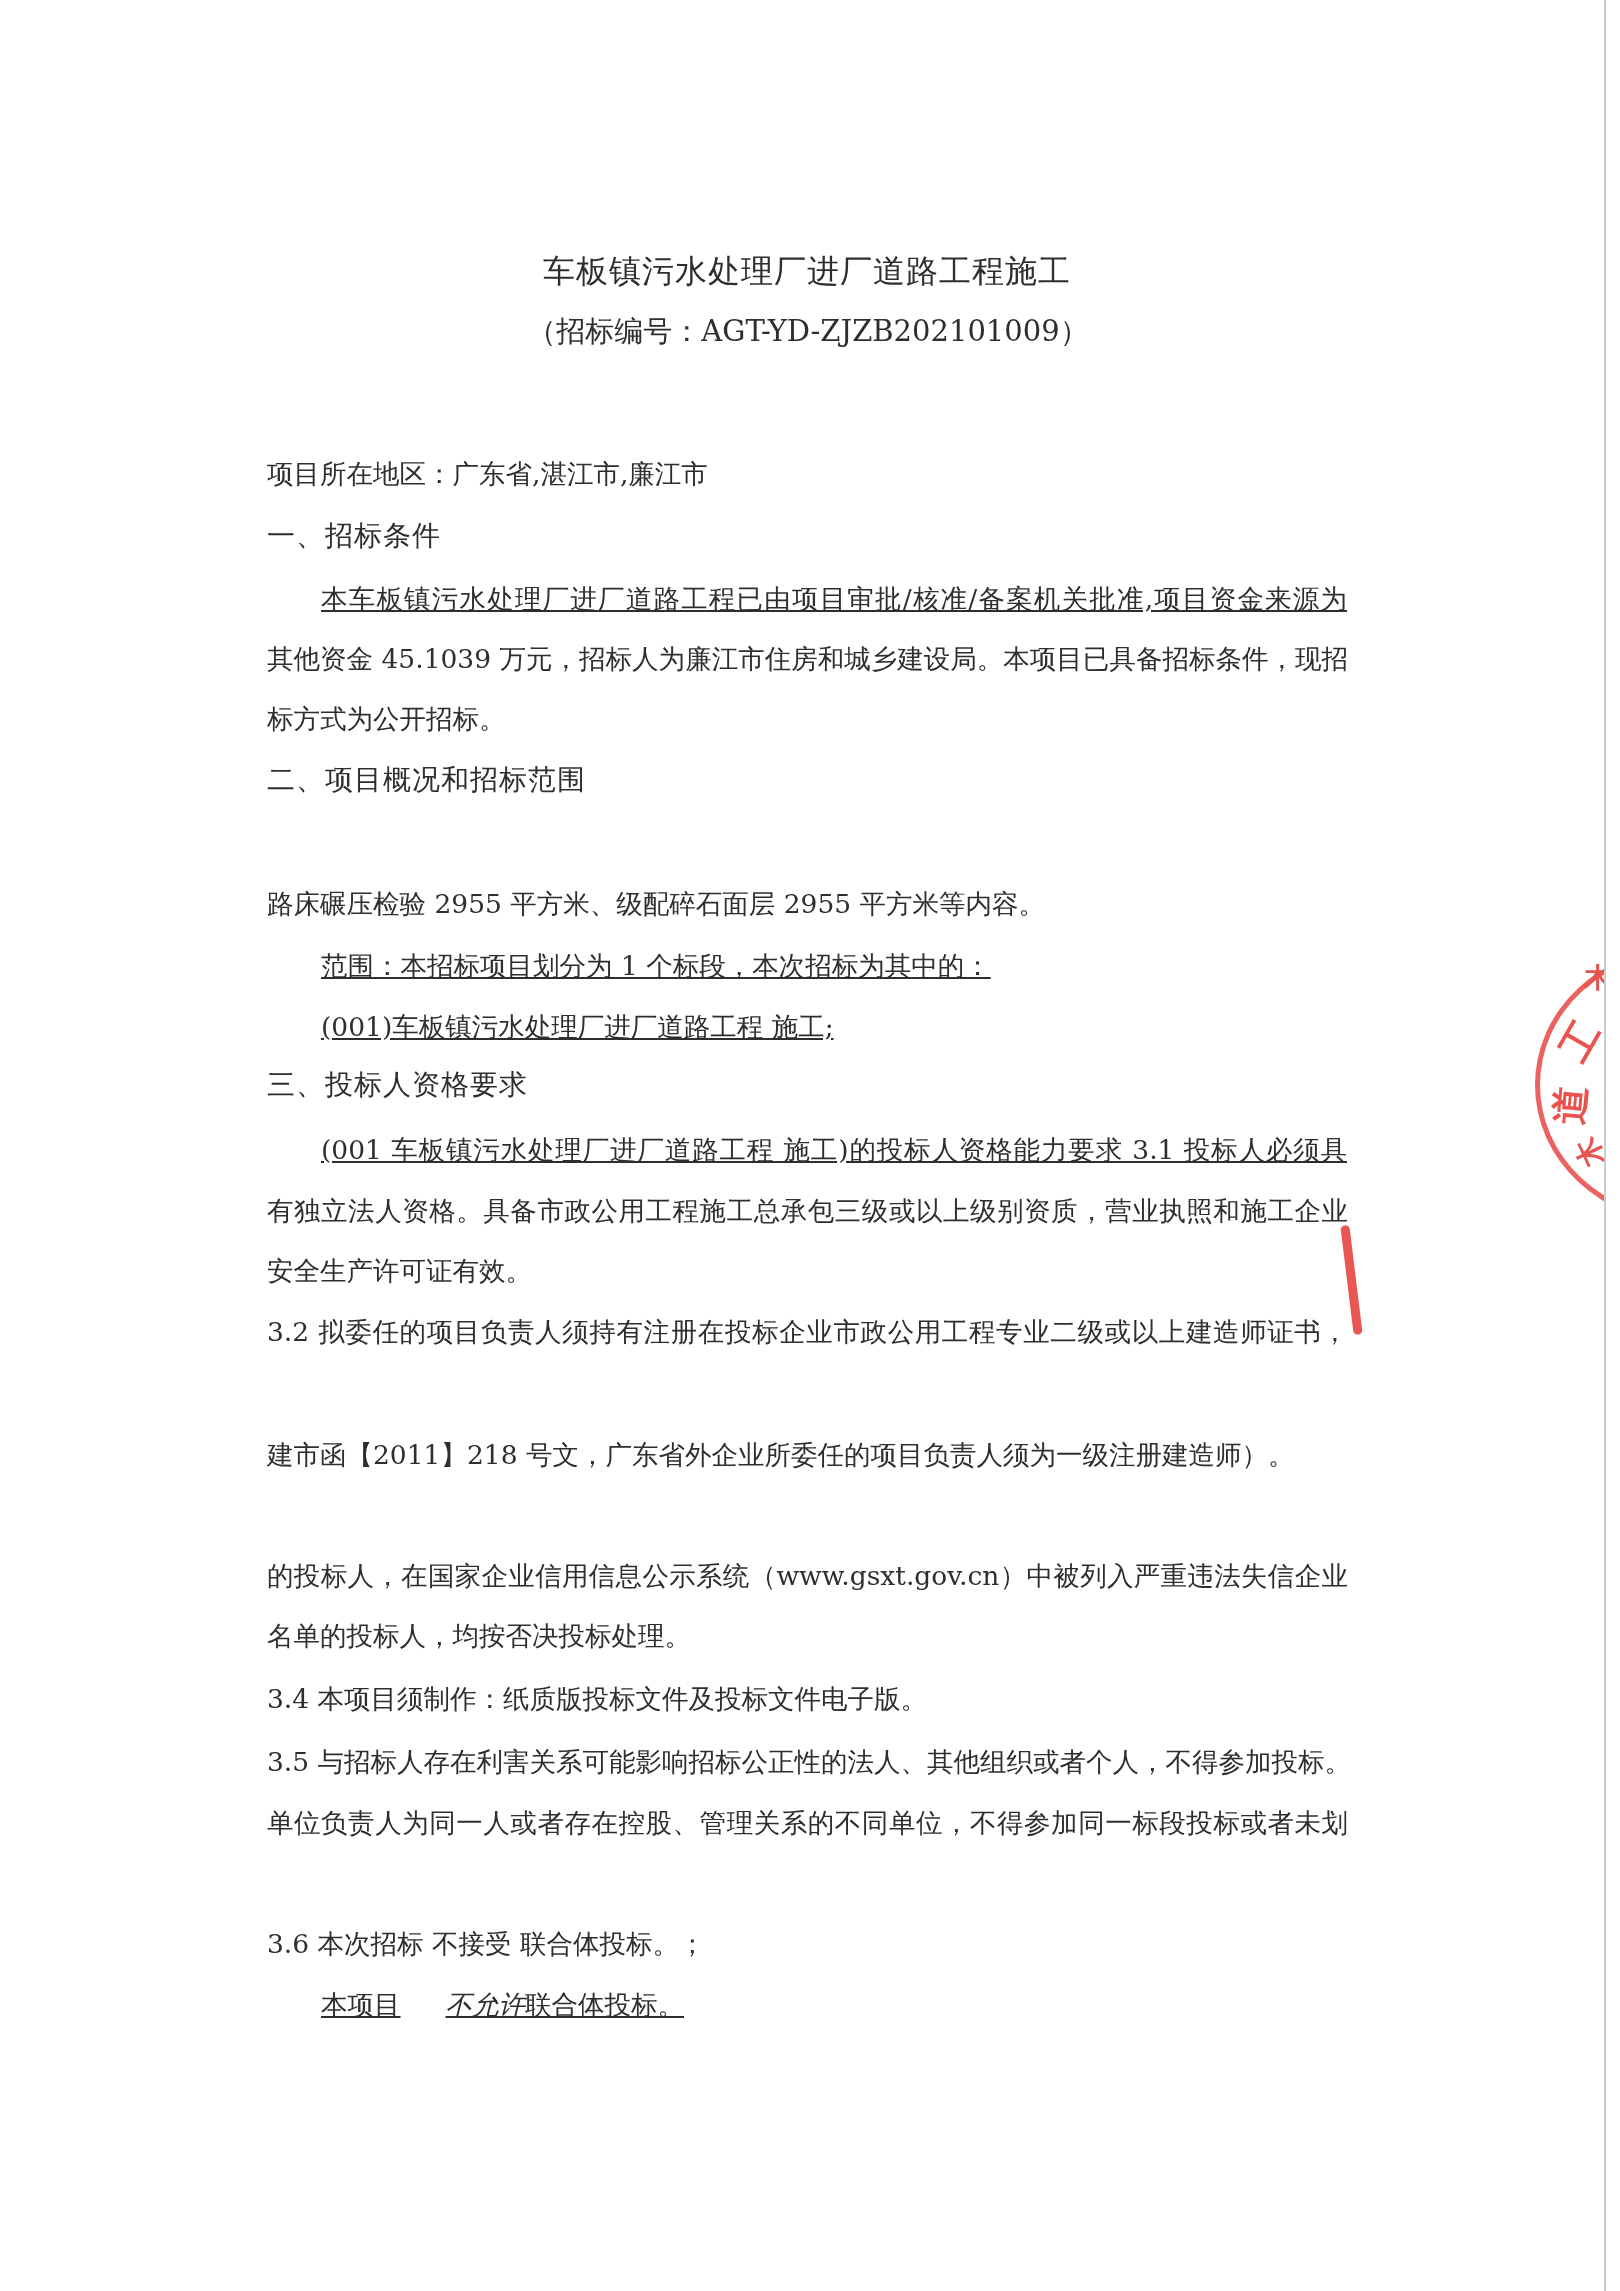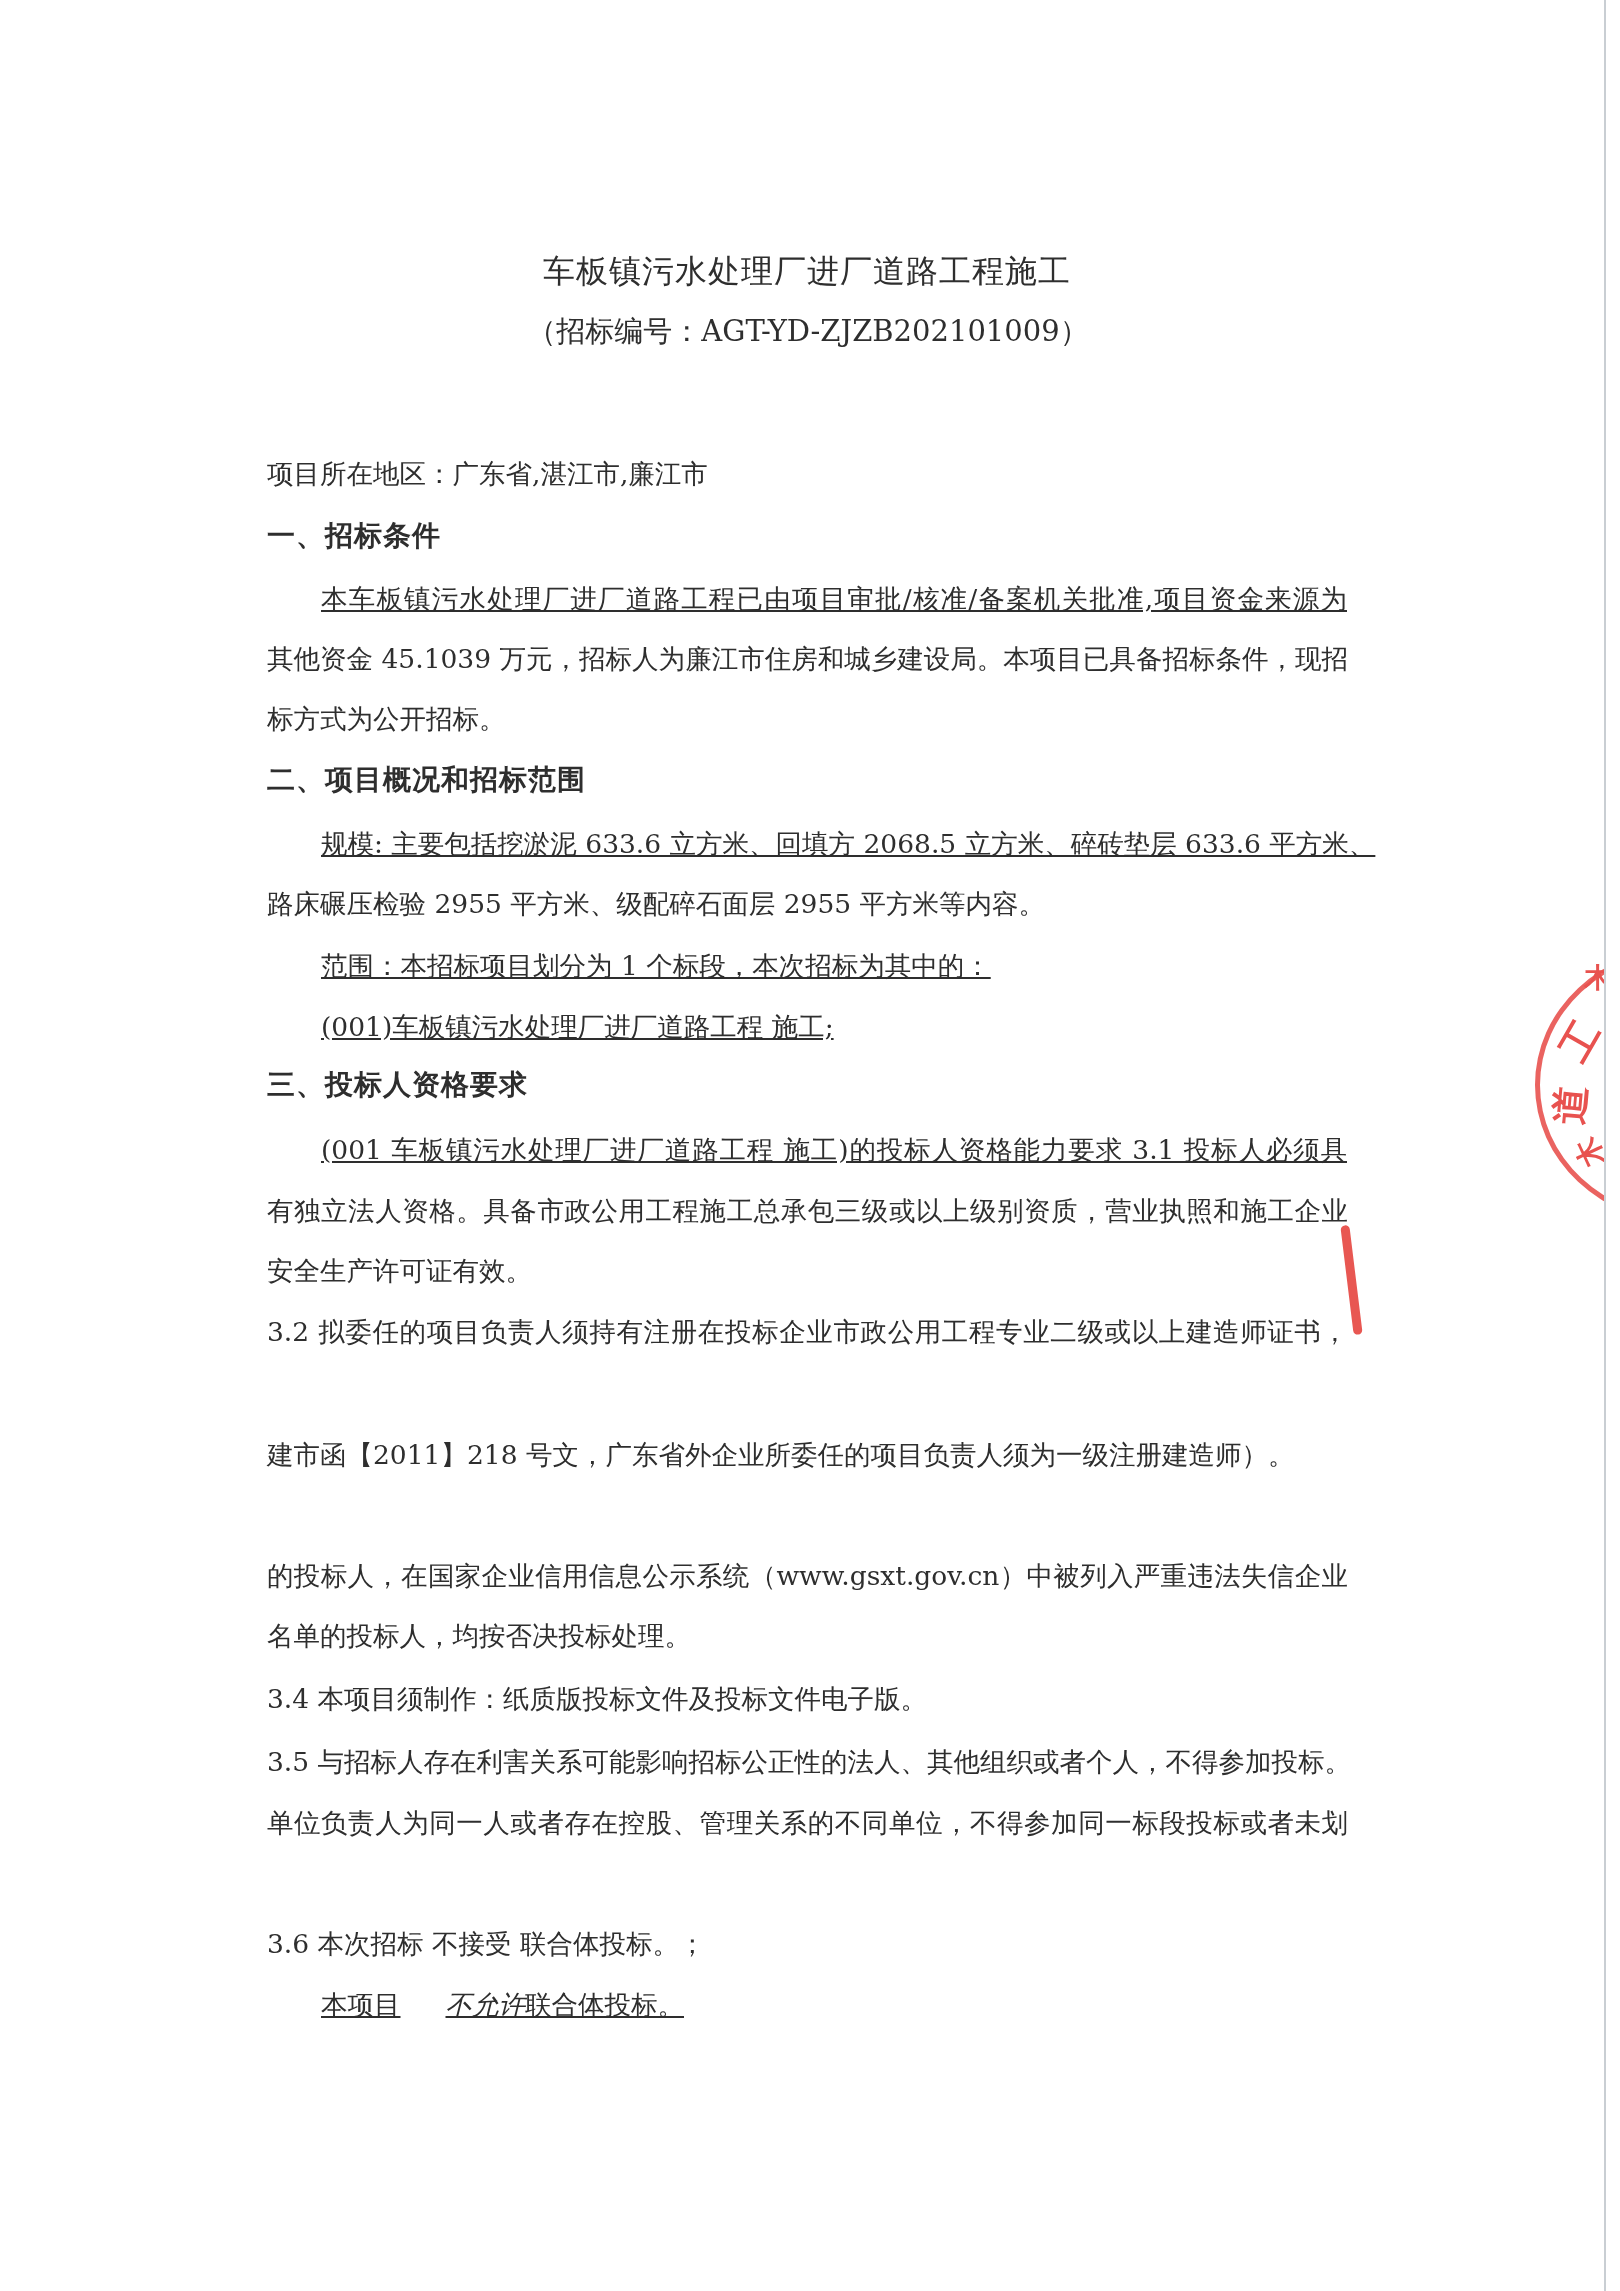--- a/index.html
+++ b/index.html
@@ -6,21 +6,21 @@
   body { width: 1620px; height: 2292px; position: relative; overflow: hidden;
          font-family: "DejaVu Serif", "Liberation Serif", serif; color: #2e2e2e; }
   .page { position: absolute; left: 0; top: 0; width: 1620px; height: 2222px; background: #fff; }
   .edge-line { position: absolute; left: 1604px; top: 0; width: 2.9px; height: 2292px; background: #c9ced3; }
   .edge-right { position: absolute; left: 1606px; top: 0; width: 13.7px; height: 2292px; background: #ffffff; }
   .title { position: absolute; left: 0; width: 1620px; text-align: center; white-space: nowrap; }
   .t1 { top: 250px; font-size: 32px; left: -2.9px; letter-spacing: 1px; }
   .t2 { top: 312px; font-size: 29px; left: -2px; }
   .line { position: absolute; left: 267px; font-size: 26.5px; white-space: nowrap; line-height: 39px; }
   .ind { left: 321px; text-decoration: underline; }
-  .h { font-family: "DejaVu Sans", "Liberation Sans", sans-serif; font-weight: bold; font-size: 28px; letter-spacing: 1px; }
+  .h { font-family: "DejaVu Sans", "Liberation Sans", sans-serif; font-weight: normal; font-size: 28px; letter-spacing: 1px; }
   .just { width: 1081px; text-align: justify; text-align-last: justify; }
   .just-ind { width: 1026px; text-align: justify; text-align-last: justify; }
   .it { font-style: italic; margin-left: 45px; }
   .stamp { position: absolute; left: 1535px; top: 949px; width: 294px; height: 274px;
            border: 5.9px solid #e8524f; border-radius: 50%; box-sizing: border-box; opacity: 0.9; }
   .stamp-clip { position: absolute; left: 1500px; top: 921px; width: 105px; height: 323px; overflow: hidden; }
   .stamp-char { position: absolute; color: #e8524f; font-size: 39px; font-weight: bold; font-family: "DejaVu Sans", sans-serif; }
   .red-mark { position: absolute; left: 1347px; top: 1225px; width: 8.8px; height: 110px; background: #e6453f;
               border-radius: 4.9px; transform: rotate(-7deg); opacity: 0.9; }
 </style>
@@ -33,21 +33,20 @@
   <div class="title t2">（招标编号：AGT-YD-ZJZB202101009）</div>
 
   <div class="line" style="top:454px">项目所在地区：广东省,湛江市,廉江市</div>
 
   <div class="line h" style="top:516px">一、招标条件</div>
   <div class="line ind just-ind" style="top:579px">本车板镇污水处理厂进厂道路工程已由项目审批/核准/备案机关批准,项目资金来源为</div>
   <div class="line just" style="top:639px">其他资金 45.1039 万元，招标人为廉江市住房和城乡建设局。本项目已具备招标条件，现招</div>
   <div class="line" style="top:699px">标方式为公开招标。</div>
 
   <div class="line h" style="top:760px">二、项目概况和招标范围</div>
-  <div class="line ind just-ind" style="top:824px">规模: 主要包括挖淤泥 633.6 立方米、回填方 2068.5 立方米、碎砖垫层 633.6 平方米、</div>
   <div class="line" style="top:884px">路床碾压检验 2955 平方米、级配碎石面层 2955 平方米等内容。</div>
   <div class="line ind" style="top:946px">范围：本招标项目划分为 1 个标段，本次招标为其中的：</div>
   <div class="line ind" style="top:1007px">(001)车板镇污水处理厂进厂道路工程  施工;</div>
 
   <div class="line h" style="top:1065px">三、投标人资格要求</div>
   <div class="line ind just-ind" style="top:1130px">(001 车板镇污水处理厂进厂道路工程  施工)的投标人资格能力要求 3.1 投标人必须具</div>
   <div class="line just" style="top:1191px">有独立法人资格。具备市政公用工程施工总承包三级或以上级别资质，营业执照和施工企业</div>
   <div class="line" style="top:1251px">安全生产许可证有效。</div>
   <div class="line just" style="top:1312px">3.2 拟委任的项目负责人须持有注册在投标企业市政公用工程专业二级或以上建造师证书，</div>
   <div class="line" style="top:1435px">建市函【2011】218 号文，广东省外企业所委任的项目负责人须为一级注册建造师）。</div>

